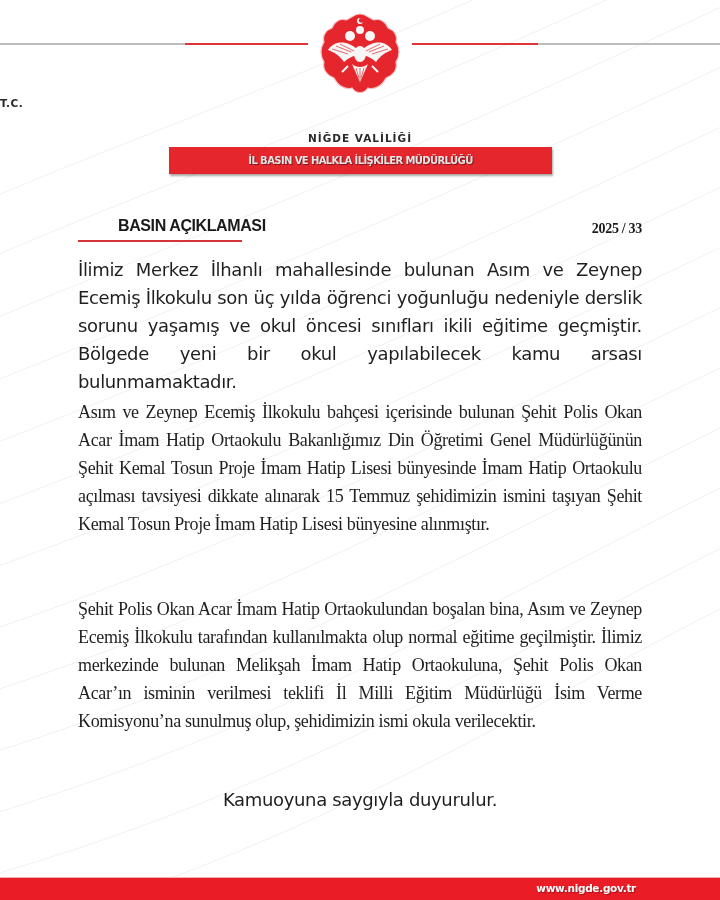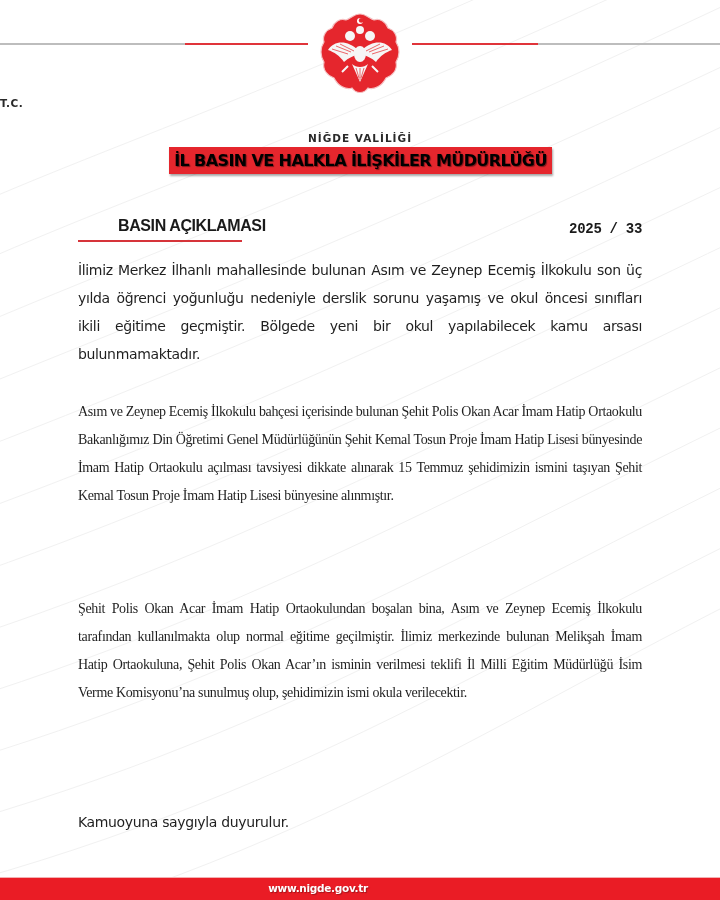--- a/index.html
+++ b/index.html
@@ -16,47 +16,47 @@
     .tc { position: absolute; left: 0; width: 720px; top: 97px; 
       font-family: "DejaVu Sans", sans-serif; font-weight: bold; font-size: 10.5px; color: #2a2a2a; letter-spacing: 0.5px; }
     .valilik { position: absolute; left: 0; width: 720px; top: 112px; text-align: center;
       font-family: "DejaVu Sans", sans-serif; font-weight: bold; font-size: 10.5px; color: #2a2a2a; letter-spacing: 1px; margin-top: 20px; }
     .unit-banner {
       position: absolute; left: 169px; top: 147px; width: 383px; height: 27px;
       background: #e5262d; box-shadow: 1px 2px 2px rgba(0,0,0,0.35);
       display: flex; align-items: center; justify-content: center;
     }
     .unit-banner span {
-      color: #000000; font-family: "DejaVu Sans", sans-serif; font-weight: bold; font-size: 16px;
+      color: #e5e5e5; font-family: "DejaVu Sans", sans-serif; font-weight: bold; font-size: 10px;
       letter-spacing: -0.6px; text-shadow: 1px 1px 1px rgba(0,0,0,0.45);
     }
     .doc-title {
       position: absolute; left: 78px; top: 217px; font-family: "Liberation Sans", sans-serif;
       font-weight: bold; font-size: 16px; color: #1a1a1a; letter-spacing: -0.4px; margin-left: 40px;
     }
     .doc-underline { position: absolute; left: 78px; top: 240px; width: 164px; height: 2px; background: #d6343a; }
     .doc-number {
-      position: absolute; right: 78px; top: 221px; font-family: Liberation Mono, monospace;
+      position: absolute; right: 78px; top: 221px; font-family: Liberation Serif, serif;
       font-weight: bold; font-size: 14px; color: #1a1a1a; letter-spacing: -0.3px;
     }
     .body-text {
       position: absolute; left: 78px; width: 564px;
-      font-family: "DejaVu Sans", sans-serif; font-size: 14px; line-height: 28px;
+      font-family: "DejaVu Sans", sans-serif; font-size: 18px; line-height: 28px;
       color: #1f1f1f; text-align: justify; letter-spacing: -0.35px;
     }
     .p1 { top: 256px; }
     .p2 { top: 398px; font-family: Liberation Serif, serif; }
     .p3 { top: 595px; font-family: Liberation Serif, serif; }
-    .p4 { top: 808px; text-align: left; }
+    .p4 { top: 786px; text-align: center; }
     .footer {
       position: absolute; left: 0; top: 877px; width: 720px; height: 23px; background: #ea1c25;
       border-top: 1px solid #f3b0b2;
     }
     .footer-link {
-      position: absolute; left: 0; width: 636px; top: 4px; text-align: center;
+      position: absolute; left: 0; width: 636px; top: 4px; text-align: right;
       color: #ffffff; font-family: "DejaVu Sans", sans-serif; font-weight: bold; font-size: 10.5px;
       letter-spacing: -0.3px; text-decoration: none; text-shadow: 1px 1px 1px rgba(0,0,0,0.3);
     }
   </style>
 </head>
 <body>
 
 <svg class="bg-pattern" width="720" height="900" viewBox="0 0 720 900">
   <g fill="none" stroke="#f1f1f1" stroke-width="1">
     <path d="M-100 300 C 100 200, 300 150, 820 -100"></path>

